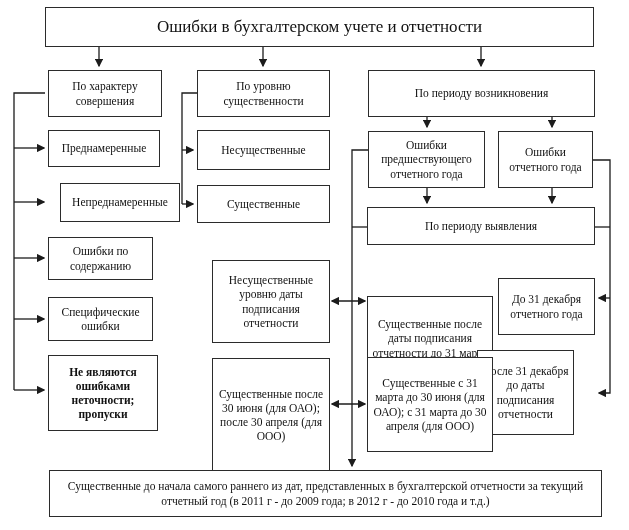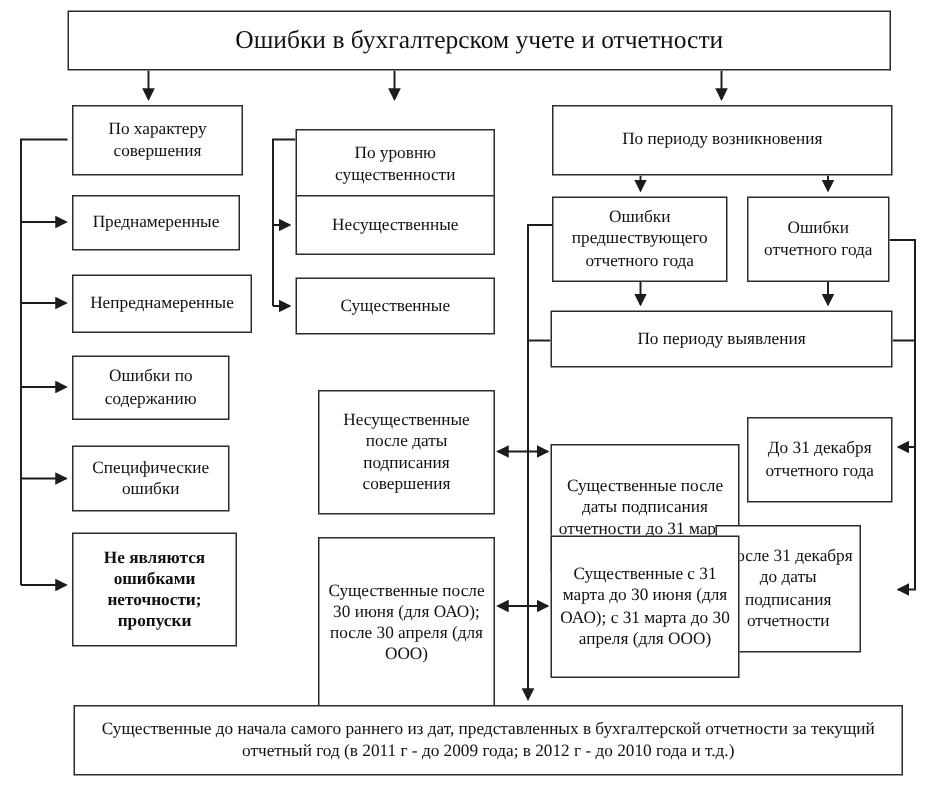--- a/index.html
+++ b/index.html
@@ -34,25 +34,25 @@
     text-align: center;
     font-size: 11.5px;
     line-height: 1.22;
     padding: 1px 3px;
   }
   .bold { font-weight: bold; }
 
   #n-root         { left: 45px;  top: 7px;   width: 549px; height: 40px; font-size: 17px; }
   #n-nature       { left: 48px;  top: 70px;  width: 114px; height: 47px; }
   #n-intentional  { left: 48px;  top: 130px; width: 112px; height: 37px; }
-  #n-unintentional{ left: 48px;  top: 183px; width: 120px; height: 39px; }
+  #n-unintentional{ left: 60px;  top: 183px; width: 120px; height: 39px; }
   #n-content      { left: 48px;  top: 237px; width: 105px; height: 43px; }
   #n-specific     { left: 48px;  top: 297px; width: 105px; height: 44px; }
   #n-noterrors    { left: 48px;  top: 355px; width: 110px; height: 76px; }
-  #n-materiality  { left: 197px; top: 70px;  width: 133px; height: 47px; margin-top: 16px; }
+  #n-materiality  { left: 197px; top: 70px;  width: 133px; height: 47px; }
   #n-immaterial   { left: 197px; top: 130px; width: 133px; height: 40px; }
   #n-material     { left: 197px; top: 185px; width: 133px; height: 38px; }
   #n-occurrence   { left: 368px; top: 70px;  width: 227px; height: 47px; }
   #n-prioryear    { left: 368px; top: 131px; width: 117px; height: 57px; }
   #n-repyear      { left: 498px; top: 131px; width: 95px;  height: 57px; }
   #n-detection    { left: 367px; top: 207px; width: 228px; height: 38px; }
   #n-immat-sign   { left: 212px; top: 260px; width: 118px; height: 83px; }
   #n-mat-sign     { left: 367px; top: 260px; width: 126px; height: 85px; margin-top: 36px; }
   #n-beforedec    { left: 498px; top: 278px; width: 97px;  height: 57px; }
   #n-afterdec     { left: 477px; top: 350px; width: 97px;  height: 85px; }
@@ -116,21 +116,21 @@
 
   <div class="box" id="n-materiality">По уровню существенности</div>
   <div class="box" id="n-immaterial">Несущественные</div>
   <div class="box" id="n-material">Существенные</div>
 
   <div class="box" id="n-occurrence">По периоду возникновения</div>
   <div class="box" id="n-prioryear">Ошибки предшествующего отчетного года</div>
   <div class="box" id="n-repyear">Ошибки отчетного года</div>
 
   <div class="box" id="n-detection">По периоду выявления</div>
-  <div class="box" id="n-immat-sign">Несущественные после даты подписания совершения</div>
+  <div class="box" id="n-immat-sign">Несущественные уровню даты подписания отчетности</div>
   <div class="box" id="n-mat-sign">Существенные после даты подписания отчетности до 31 марта</div>
   <div class="box" id="n-beforedec">До 31 декабря отчетного года</div>
   <div class="box" id="n-afterdec">После 31 декабря до даты подписания отчетности</div>
   <div class="box" id="n-matjun">Существенные после 30 июня (для ОАО); после 30 апреля (для ООО)</div>
   <div class="box" id="n-matmar">Существенные с 31 марта до 30 июня (для ОАО); с 31 марта до 30 апреля (для ООО)</div>
 
   <div class="box" id="n-footer">Существенные до начала самого раннего из дат, представленных в бухгалтерской отчетности за текущий отчетный год (в 2011 г - до 2009 года; в 2012 г - до 2010 года и т.д.)</div>
 
 </div>
 

